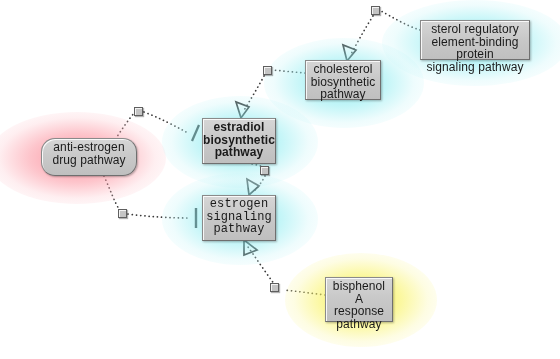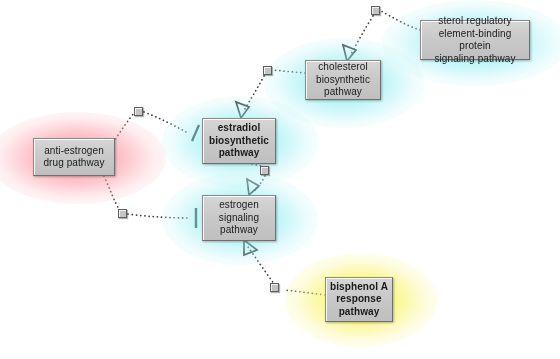--- a/index.html
+++ b/index.html
@@ -60,25 +60,25 @@
     position: absolute;
     z-index: 3;
     box-sizing: border-box;
     background: linear-gradient(to bottom, #d6d6d6 0%, #c9c9c9 45%, #bfbfbf 100%);
     border: 1px solid #6f6f6f;
     border-top-color: #8a8a8a;
     border-left-color: #8a8a8a;
     box-shadow: inset 1px 1px 0 rgba(255,255,255,0.85),
                 1px 1px 2px rgba(0,0,0,0.28);
     display: flex;
-    align-items: center;
+    align-items: flex-start;
     justify-content: center;
     text-align: center;
     color: #1a1a1a;
-    font-size: 10px;
+    font-size: 12px;
     line-height: 12.5px;
     letter-spacing: 0.1px;
     padding: 2px 3px;
     cursor: default;
   }
   .node span { display: block; white-space: pre-line; }
   
   .conn {
     position: absolute;
     z-index: 4;
@@ -142,50 +142,50 @@
     <path d="M 244,240 L 257,250 L 244,255 Z" fill="none" stroke="#2b2b2b" stroke-width="1.7" stroke-linejoin="miter"></path>
   </svg>
 
   <div class="glow red" style="left:-12px;  top:112px; width:178px; height:92px;"></div>
   <div class="glow cyan" style="left:162px;  top:96px;  width:156px; height:92px;"></div>
   <div class="glow cyan" style="left:162px;  top:173px; width:156px; height:92px;"></div>
   <div class="glow cyan" style="left:264px;  top:38px;  width:160px; height:90px;"></div>
   <div class="glow cyan" style="left:382px;  top:0px;   width:186px; height:86px;"></div>
   <div class="glow yellow" style="left:285px;  top:253px; width:152px; height:94px;"></div>
 
-  <div class="node" style="left:33px; top:138px; width:82px; height:38px;">
+  <div class="node" style="left:41px; top:138px; width:96px; height:38px;border-radius:14px;">
     <span>anti-estrogen
 drug pathway</span>
   </div>
 
   <div class="node" style="left:202px; top:118px; width:74px; height:46px;font-weight:bold;">
     <span>estradiol
 biosynthetic
 pathway</span>
   </div>
 
-  <div class="node" style="left:202px; top:195px; width:74px; height:46px;">
+  <div class="node" style="left:202px; top:195px; width:74px; height:46px;font-family:Liberation Mono, monospace;">
     <span>estrogen
 signaling
 pathway</span>
   </div>
 
   <div class="node" style="left:305px; top:60px; width:76px; height:40px;">
     <span>cholesterol
 biosynthetic
 pathway</span>
   </div>
 
   <div class="node" style="left:420px; top:20px; width:110px; height:40px;">
     <span>sterol regulatory
 element-binding protein
 signaling pathway</span>
   </div>
 
-  <div class="node" style="left:325px; top:277px; width:68px; height:45px;font-weight:bold;">
+  <div class="node" style="left:325px; top:277px; width:68px; height:45px;">
     <span>bisphenol A
 response
 pathway</span>
   </div>
 
   <div class="conn" style="left:134px; top:107px;"></div>
   <div class="conn" style="left:118px; top:209px;"></div>
   <div class="conn" style="left:263px; top:66px;"></div>
   <div class="conn" style="left:371px; top:6px;"></div>
   <div class="conn" style="left:260px; top:166px;"></div>

